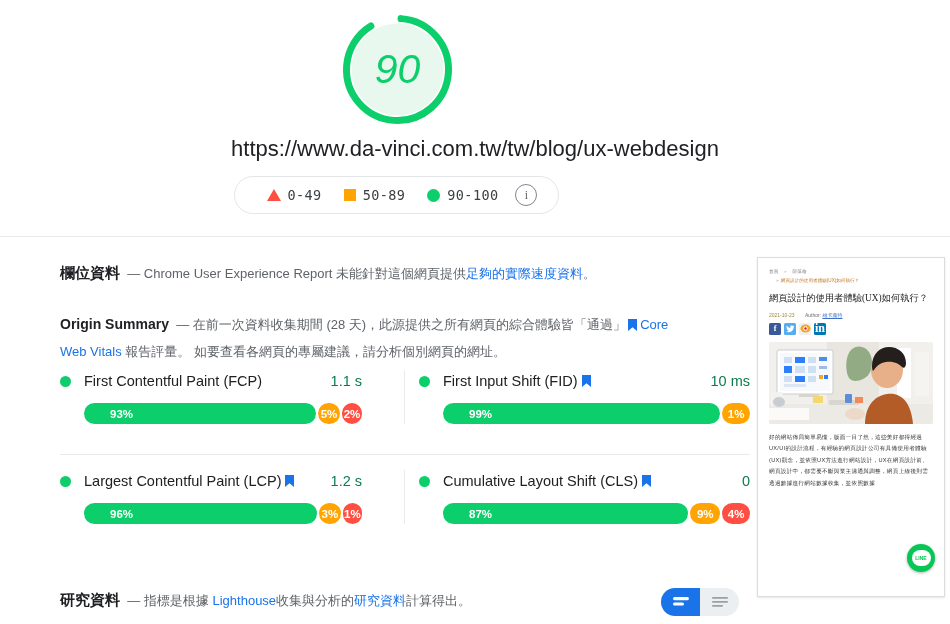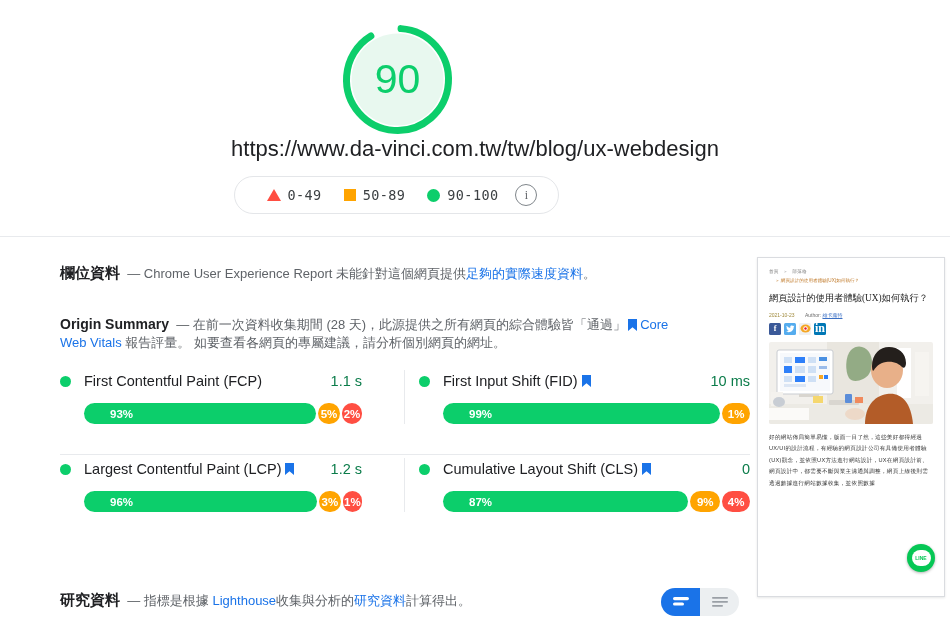--- a/index.html
+++ b/index.html
@@ -9,21 +9,21 @@
     font-family: "Liberation Sans", "DejaVu Sans", sans-serif;
     overflow: hidden;
   }
   .page { position: relative; width: 950px; height: 624px; background:#fff; }
 
   
   .header {
     position:absolute; left:0; top:0; width:950px; height:236px;
     background:#fff; border-bottom:1px solid #e8eaed;
   }
-  .gauge-wrap { position:absolute; left:339px; top:21px; width:117px; height:117px; }
+  .gauge-wrap { position:absolute; left:339px; top:11px; width:117px; height:117px;font-style:italic; }
   .gauge-svg { display:block; }
   .gauge-score {
     position:absolute; left:0; top:0; width:117px; height:117px;
     display:flex; align-items:center; justify-content:center;
     font-size:41px; color:#0cce6b; letter-spacing:0px;
   }
   .url-line {
     position:absolute; left:0; top:136px; width:950px;
     text-align:center; font-size:22px; color:#202124; font-weight:400;
   }
@@ -56,21 +56,21 @@
   .sec-title-row { position:absolute; font-size:0; white-space:nowrap; }
   .sec-h { font-size:15px; font-weight:bold; color:#202124; }
   .sec-dash { font-size:13px; color:#5f6368; }
   .sec-txt { font-size:13px; color:#5f6368; }
   .lnk { color:#1a73e8; }
 
   #field-block { left:60px; top:28px; }
 
   .origin-block { position:absolute; left:60px; top:80px; width:680px; }
   .origin-l1 { font-size:0; white-space:nowrap; }
-  .origin-l2 { font-size:0; white-space:nowrap; }
+  .origin-l2 { font-size:0; margin-top:9px; white-space:nowrap; }
   .ob-h { font-size:14px; font-weight:bold; color:#202124; }
 
   .flag {
     display:inline-block; width:9px; height:12px; vertical-align:-2px;
     margin:0 3px 0 2px;
   }
 
   
   .metrics { position:absolute; left:60px; top:134px; width:690px; }
   .mrow { display:flex; }
@@ -84,21 +84,21 @@
   .bar {
     margin-top:11px; margin-left:24px; height:21px; display:flex; gap:2px;
   }
   .seg {
     height:21px; border-radius:11px; display:flex; align-items:center;
     color:#fff; font-size:11.5px; font-weight:bold; box-sizing:border-box;
   }
   .seg.good { background:#0cce6b; padding-left:26px; }
   .seg.avg  { background:#ffa400; justify-content:center; }
   .seg.bad  { background:#ff4e42; justify-content:center; }
-  .mrow2 { margin-top:34px; }
+  .mrow2 { margin-top:46px; }
 
   .divider-h { position:absolute; left:60px; top:218px; width:690px; height:1px; background:#e8eaed; }
 
   #lab-block { left:60px; top:355px; }
 
   .toggle {
     position:absolute; left:661px; top:588px; width:78px; height:28px;
     border-radius:14px; overflow:hidden; display:flex;
   }
   .tg { width:39px; height:28px; display:flex; align-items:center; justify-content:center; }

